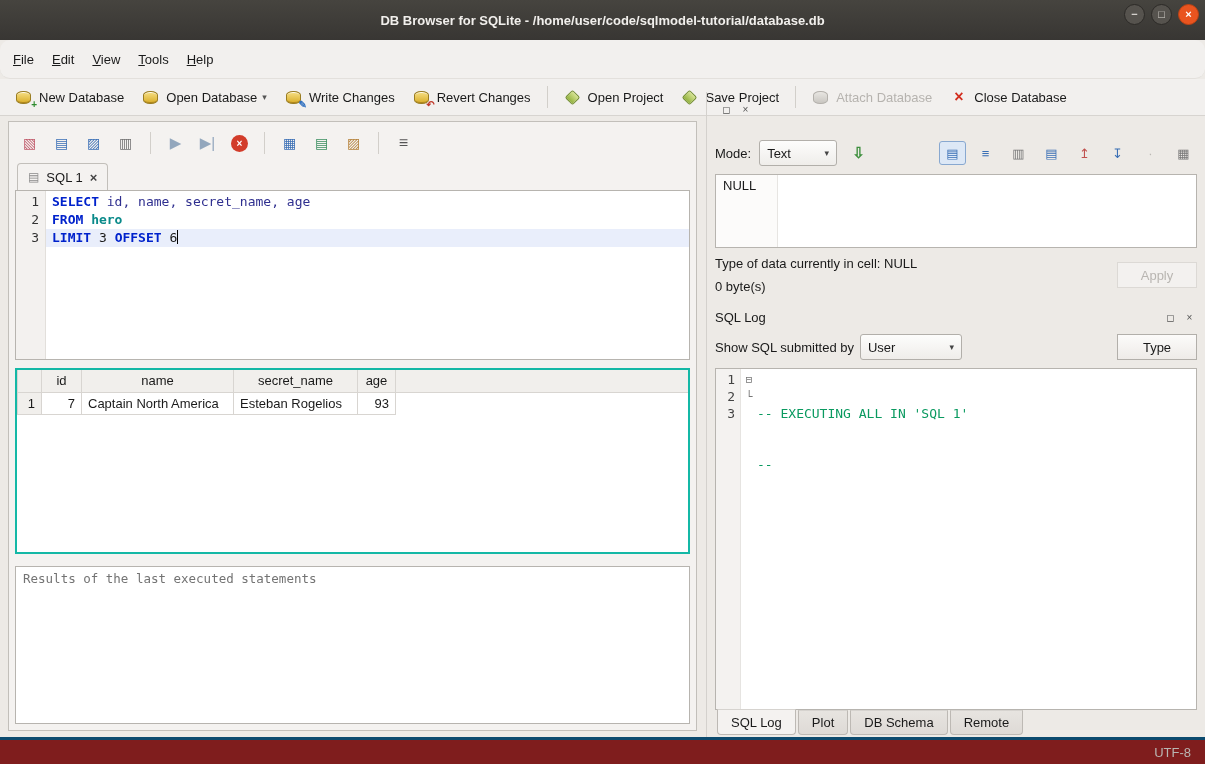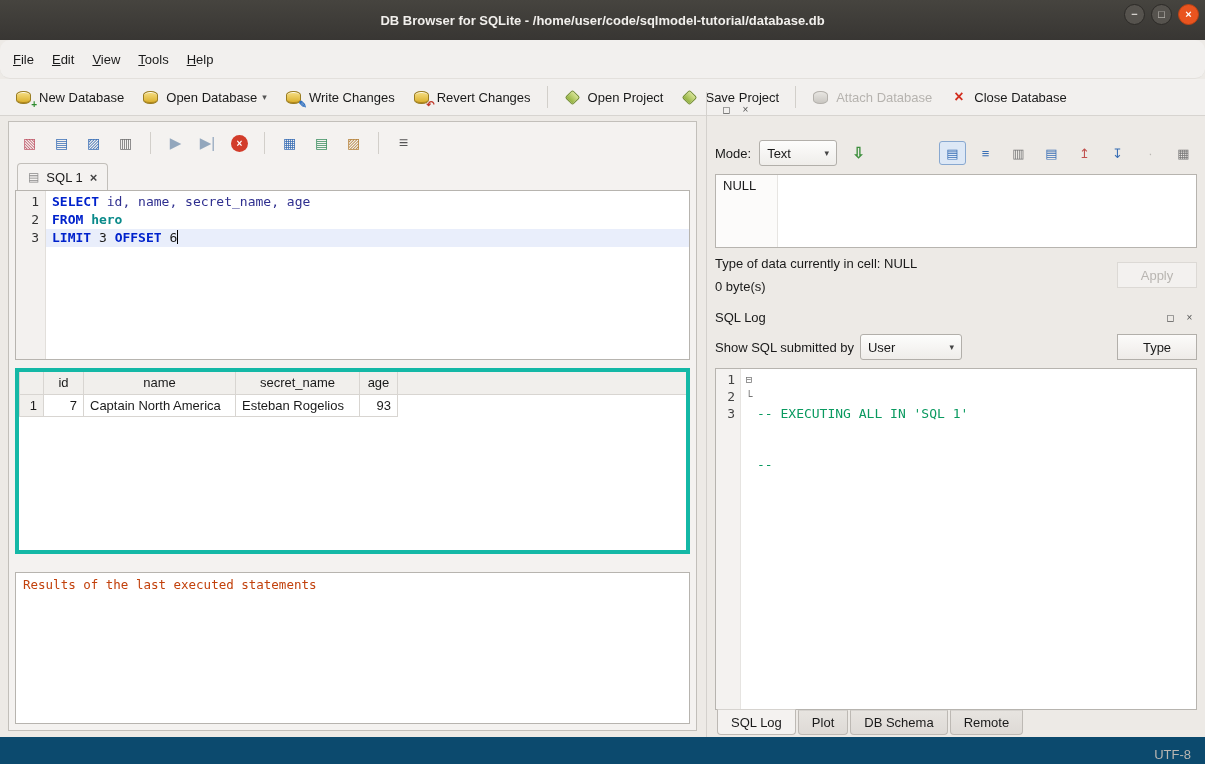--- a/index.html
+++ b/index.html
@@ -74,35 +74,35 @@
   .gutter { width:30px; background:#f3f1ef; color:#333; text-align:right;
     padding:2px 6px 0 0; border-right:1px solid #e2dfdb; }
   .code { flex:1; padding-top:2px; }
   .code-line { height:18px; padding-left:6px; white-space:pre; }
   .code-line.current { background:#e9eefb; }
   .kw { color:#0022cc; font-weight:bold; }
   .ident { color:#2f2f8f; }
   .tbl { color:#0a8a8a; font-weight:bold; }
   .caret { display:inline-block; width:1px; height:14px; background:#000; vertical-align:-2px; }
   
-  .grid { height:186px; margin-top:8px; border:4px solid #14b8a6; background:#fff; overflow:hidden; }
+  .grid { height:186px; margin-top:8px; border:2px solid #14b8a6; background:#fff; overflow:hidden; }
   .grid table { border-collapse:collapse; width:100%; table-layout:fixed; }
   .grid th, .grid td { border:1px solid #d8d5d1; padding:2px 6px; height:22px;
     font-weight:normal; text-align:left; overflow:hidden; white-space:nowrap; }
   .grid th { background:#f1efec; text-align:center; border-top:none; }
   .grid .rn { background:#f1efec; text-align:right; }
   .grid td.rn { text-align:right; }
   .grid .num { text-align:right; }
   .grid .filler, .grid .empty { border-right:none; }
   .grid td.empty { border:none; }
   .grid col.c-rn { width:24px; } .grid col.c-id { width:40px; } .grid col.c-name { width:152px; }
   .grid col.c-sec { width:124px; } .grid col.c-age { width:38px; }
   
-  .msg { flex:1; margin-top:18px; border:1px solid #b7b4af; background:#fff;
-    padding:4px 7px; font-family:"DejaVu Sans Mono", monospace; font-size:12.5px; color:#c2410c; }
+  .msg { flex:1; margin-top:12px; border:1px solid #b7b4af; background:#fff;
+    padding:4px 7px; font-family:"DejaVu Sans Mono", monospace; font-size:12.5px; color:#737373; }
   
   .right-panel { position:absolute; left:706px; right:0; top:92px; bottom:27px;
     border-left:1px solid #d4d1cd; display:flex; flex-direction:column; padding:6px 8px 0 8px; }
   .panel-header { display:flex; align-items:center; height:22px; }
   .panel-header.mt { margin-top:12px; }
   .panel-title { flex:1; }
   .dock-btn { width:15px; height:15px; margin-left:4px; font-size:10px; color:#555;
     display:flex; align-items:center; justify-content:center; }
   .mode-row { margin-top:16px; height:34px; display:flex; align-items:center; gap:8px; }
   .combo { display:inline-flex; align-items:center; justify-content:space-between; height:26px;
@@ -131,22 +131,22 @@
     padding:2px 5px 0 0; border-right:1px solid #e6e4e1; }
   .log-fold { width:16px; padding-top:2px; text-align:center; color:#777; font-size:11px; }
   .log-code { flex:1; padding-top:2px; white-space:pre; }
   .log-line { color:#0a9a60; height:17px; }
   
   .btabs { height:27px; display:flex; align-items:flex-start; padding-left:2px; }
   .btab { padding:4px 13px; margin-right:2px; border:1px solid #bdb9b4; border-top:1px solid #d6d3cf;
     border-radius:0 0 4px 4px; background:linear-gradient(#e7e4e0,#dedad6); }
   .btab.active { background:#f4f2f0; margin-top:-1px; padding-top:5px; }
   
-  .statusbar { position:absolute; left:0; right:0; bottom:0; height:27px; background:#0c4a6e;
-    border-top:7px solid #0c4a6e; display:flex; align-items:center; justify-content:flex-end;
+  .statusbar { position:absolute; left:0; right:0; bottom:0; height:27px; background:#7f1d1d;
+    border-top:3px solid #0c4a6e; display:flex; align-items:center; justify-content:flex-end;
     padding:0 14px; color:#b9b6b2; }
 </style>
 </head>
 <body>
 
 <div id="window">
 
   <div class="titlebar">
     <div>DB Browser for SQLite - /home/user/code/sqlmodel-tutorial/database.db</div>
     <div class="win-controls">

